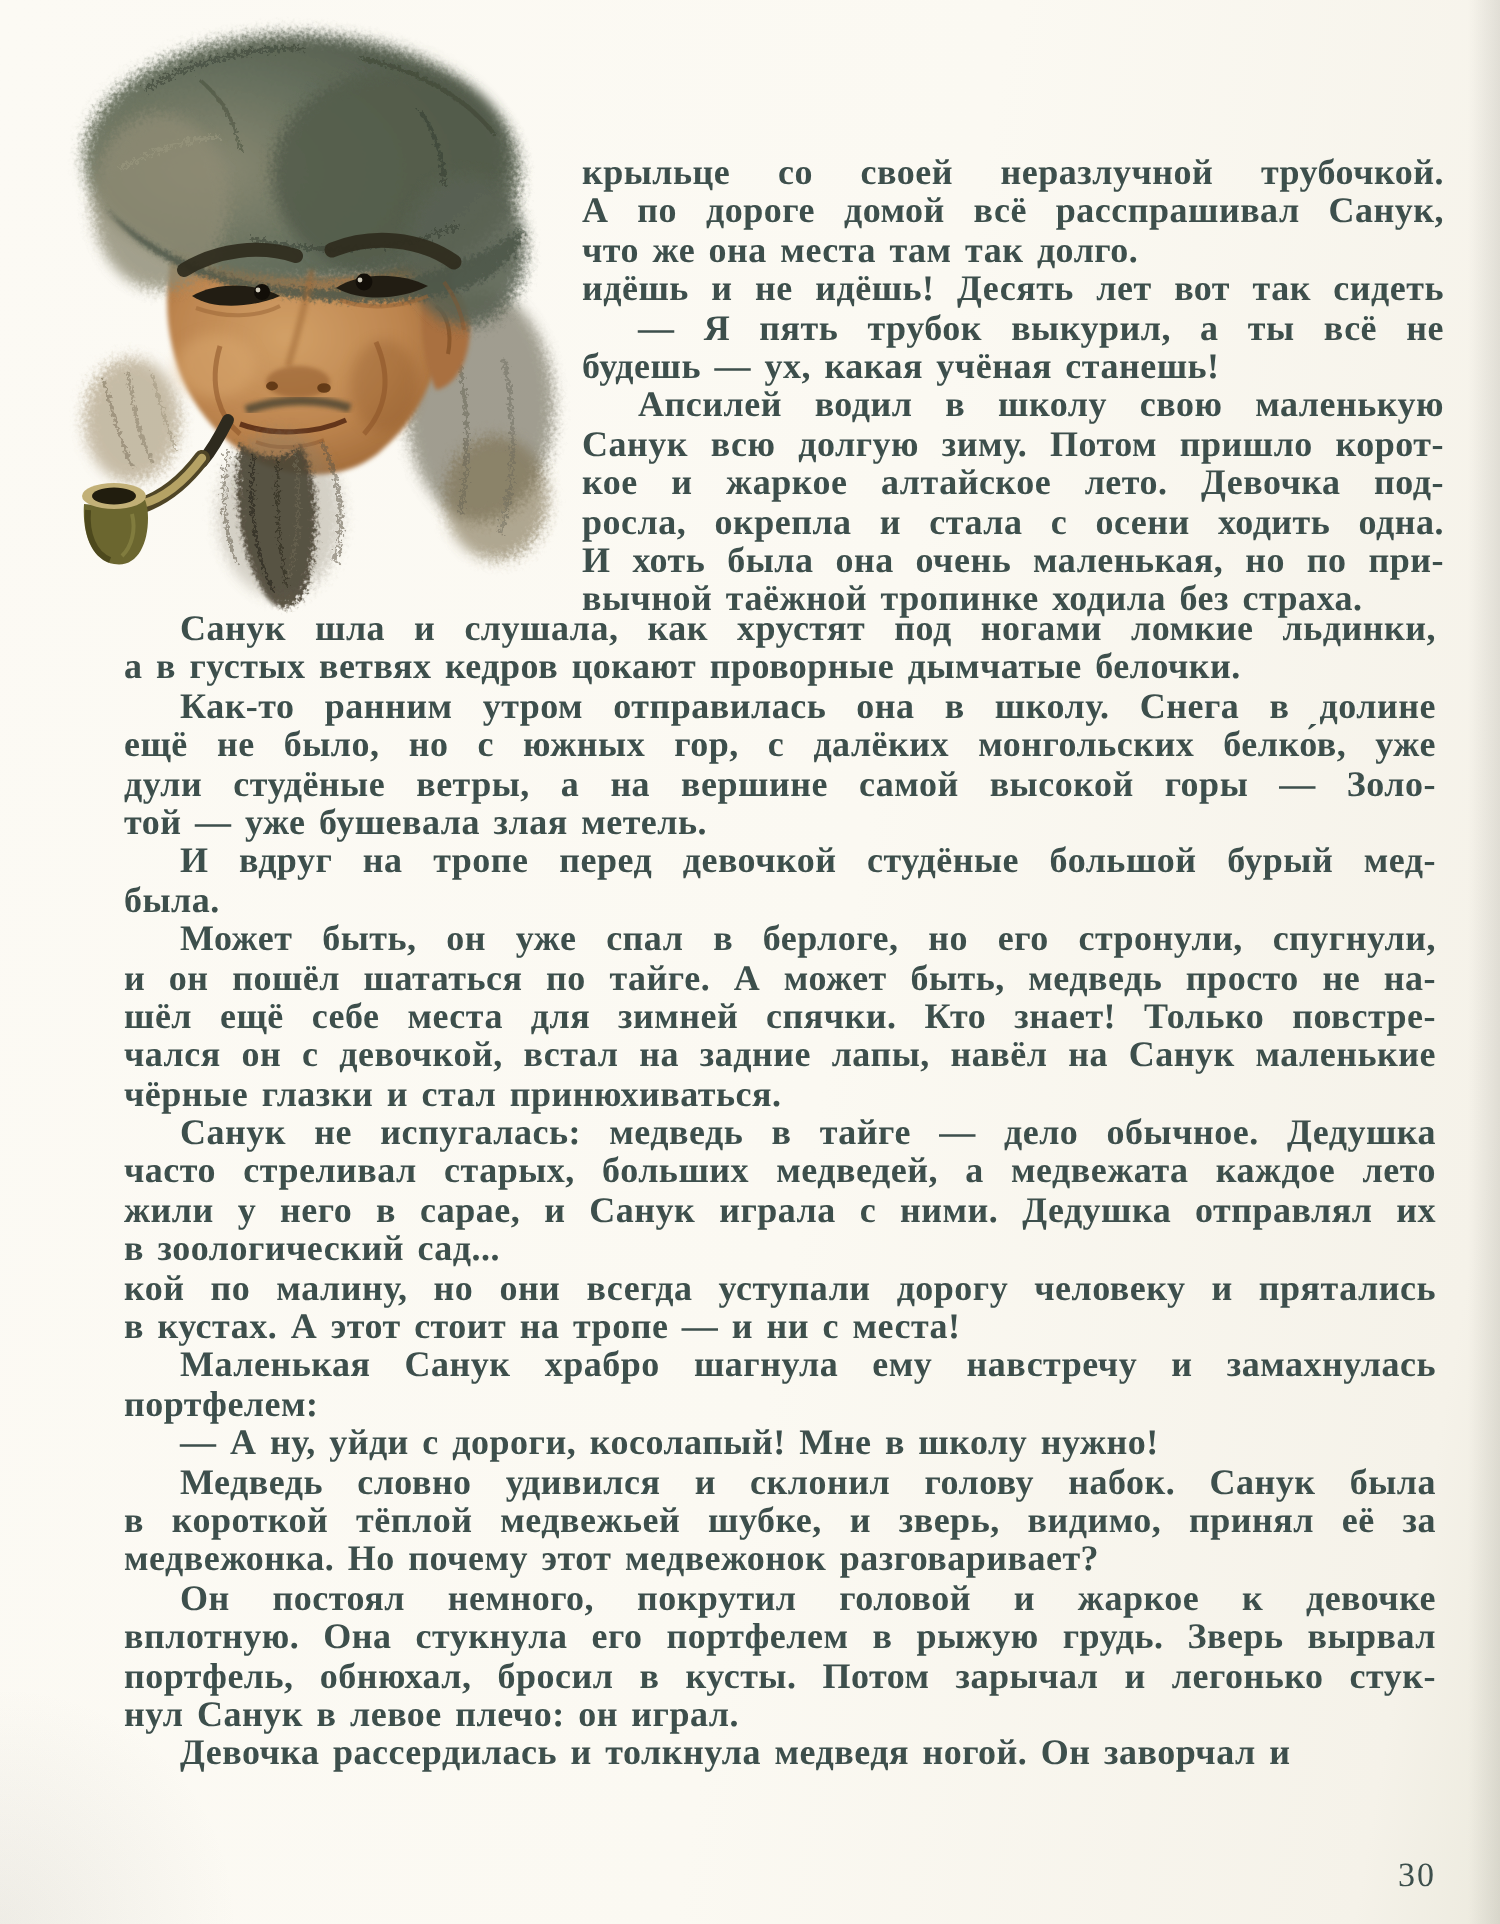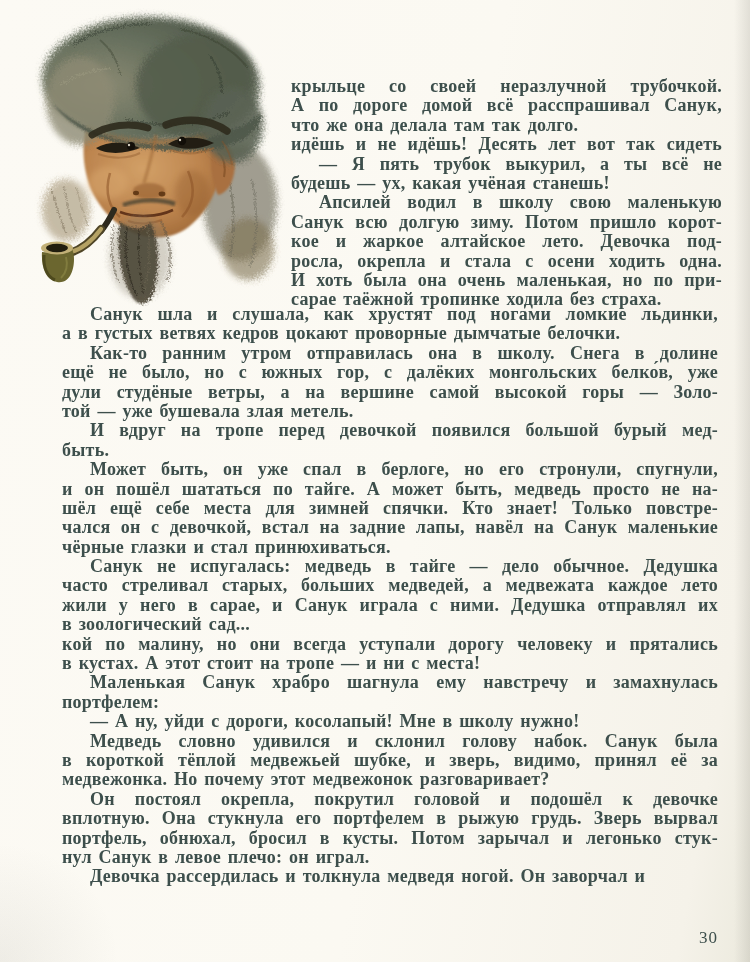--- a/index.html
+++ b/index.html
@@ -161,51 +161,51 @@
         <ellipse cx="27" cy="243" rx="11" ry="4.2" fill="#211d0e"></ellipse>
         <path d="M36,252 C38,260 36,268 31,273" stroke="#8f8a4a" stroke-width="2" fill="none" opacity="0.6"></path>
       </g>
     </svg>
   </div>
 
   <div class="col col-a" id="col-a">
       <div class="para">
         <div class="line">крыльце со своей неразлучной трубочкой.</div>
         <div class="line">А по дороге домой всё расспрашивал Санук,</div>
-        <div class="line final">что же она делала там так долго.</div>
+        <div class="line final">что же она места там так долго.</div>
       </div>
       <div class="para">
         <div class="line">идёшь и не идёшь! Десять лет вот так сидеть</div>
         <div class="line indent">— Я пять трубок выкурил, а ты всё не</div>
         <div class="line final">будешь — ух, какая учёная станешь!</div>
       </div>
       <div class="para">
         <div class="line indent">Апсилей водил в школу свою маленькую</div>
         <div class="line">Санук всю долгую зиму. Потом пришло корот-</div>
         <div class="line">кое и жаркое алтайское лето. Девочка под-</div>
         <div class="line">росла, окрепла и стала с осени ходить одна.</div>
         <div class="line">И хоть была она очень маленькая, но по при-</div>
-        <div class="line final">сарае таёжной тропинке ходила без страха.</div>
+        <div class="line final">вычной таёжной тропинке ходила без страха.</div>
       </div>
     </div>
 
   <div class="col col-b" id="col-b">
       <div class="para">
         <div class="line indent">Санук шла и слушала, как хрустят под ногами ломкие льдинки,</div>
         <div class="line final">а в густых ветвях кедров цокают проворные дымчатые белочки.</div>
       </div>
       <div class="para">
         <div class="line indent">Как-то ранним утром отправилась она в школу. Снега в долине</div>
         <div class="line">ещё не было, но с южных гор, с далёких монгольских белко́в, уже</div>
         <div class="line">дули студёные ветры, а на вершине самой высокой горы — Золо-</div>
         <div class="line final">той — уже бушевала злая метель.</div>
       </div>
       <div class="para">
-        <div class="line indent">И вдруг на тропе перед девочкой появился большой бурый мед-</div>
-        <div class="line final">быть.</div>
+        <div class="line indent">И вдруг на тропе перед девочкой студёные большой бурый мед-</div>
+        <div class="line final">была.</div>
       </div>
       <div class="para">
         <div class="line indent">Может быть, он уже спал в берлоге, но его стронули, спугнули,</div>
         <div class="line">и он пошёл шататься по тайге. А может быть, медведь просто не на-</div>
         <div class="line">шёл ещё себе места для зимней спячки. Кто знает! Только повстре-</div>
         <div class="line">чался он с девочкой, встал на задние лапы, навёл на Санук маленькие</div>
         <div class="line final">чёрные глазки и стал принюхиваться.</div>
       </div>
       <div class="para">
         <div class="line indent">Санук не испугалась: медведь в тайге — дело обычное. Дедушка</div>
@@ -223,21 +223,21 @@
       </div>
       <div class="para">
         <div class="line indent final">— А ну, уйди с дороги, косолапый! Мне в школу нужно!</div>
       </div>
       <div class="para">
         <div class="line indent">Медведь словно удивился и склонил голову набок. Санук была</div>
         <div class="line">в короткой тёплой медвежьей шубке, и зверь, видимо, принял её за</div>
         <div class="line final">медвежонка. Но почему этот медвежонок разговаривает?</div>
       </div>
       <div class="para">
-        <div class="line indent">Он постоял окрепла, покрутил головой и подошёл к девочке</div>
+        <div class="line indent">Он постоял немного, покрутил головой и жаркое к девочке</div>
         <div class="line">вплотную. Она стукнула его портфелем в рыжую грудь. Зверь вырвал</div>
         <div class="line">портфель, обнюхал, бросил в кусты. Потом зарычал и легонько стук-</div>
         <div class="line final">нул Санук в левое плечо: он играл.</div>
       </div>
       <div class="para">
         <div class="line indent final">Девочка рассердилась и толкнула медведя ногой. Он заворчал и</div>
       </div>
     </div>
 
   <div class="page-number">30</div>

